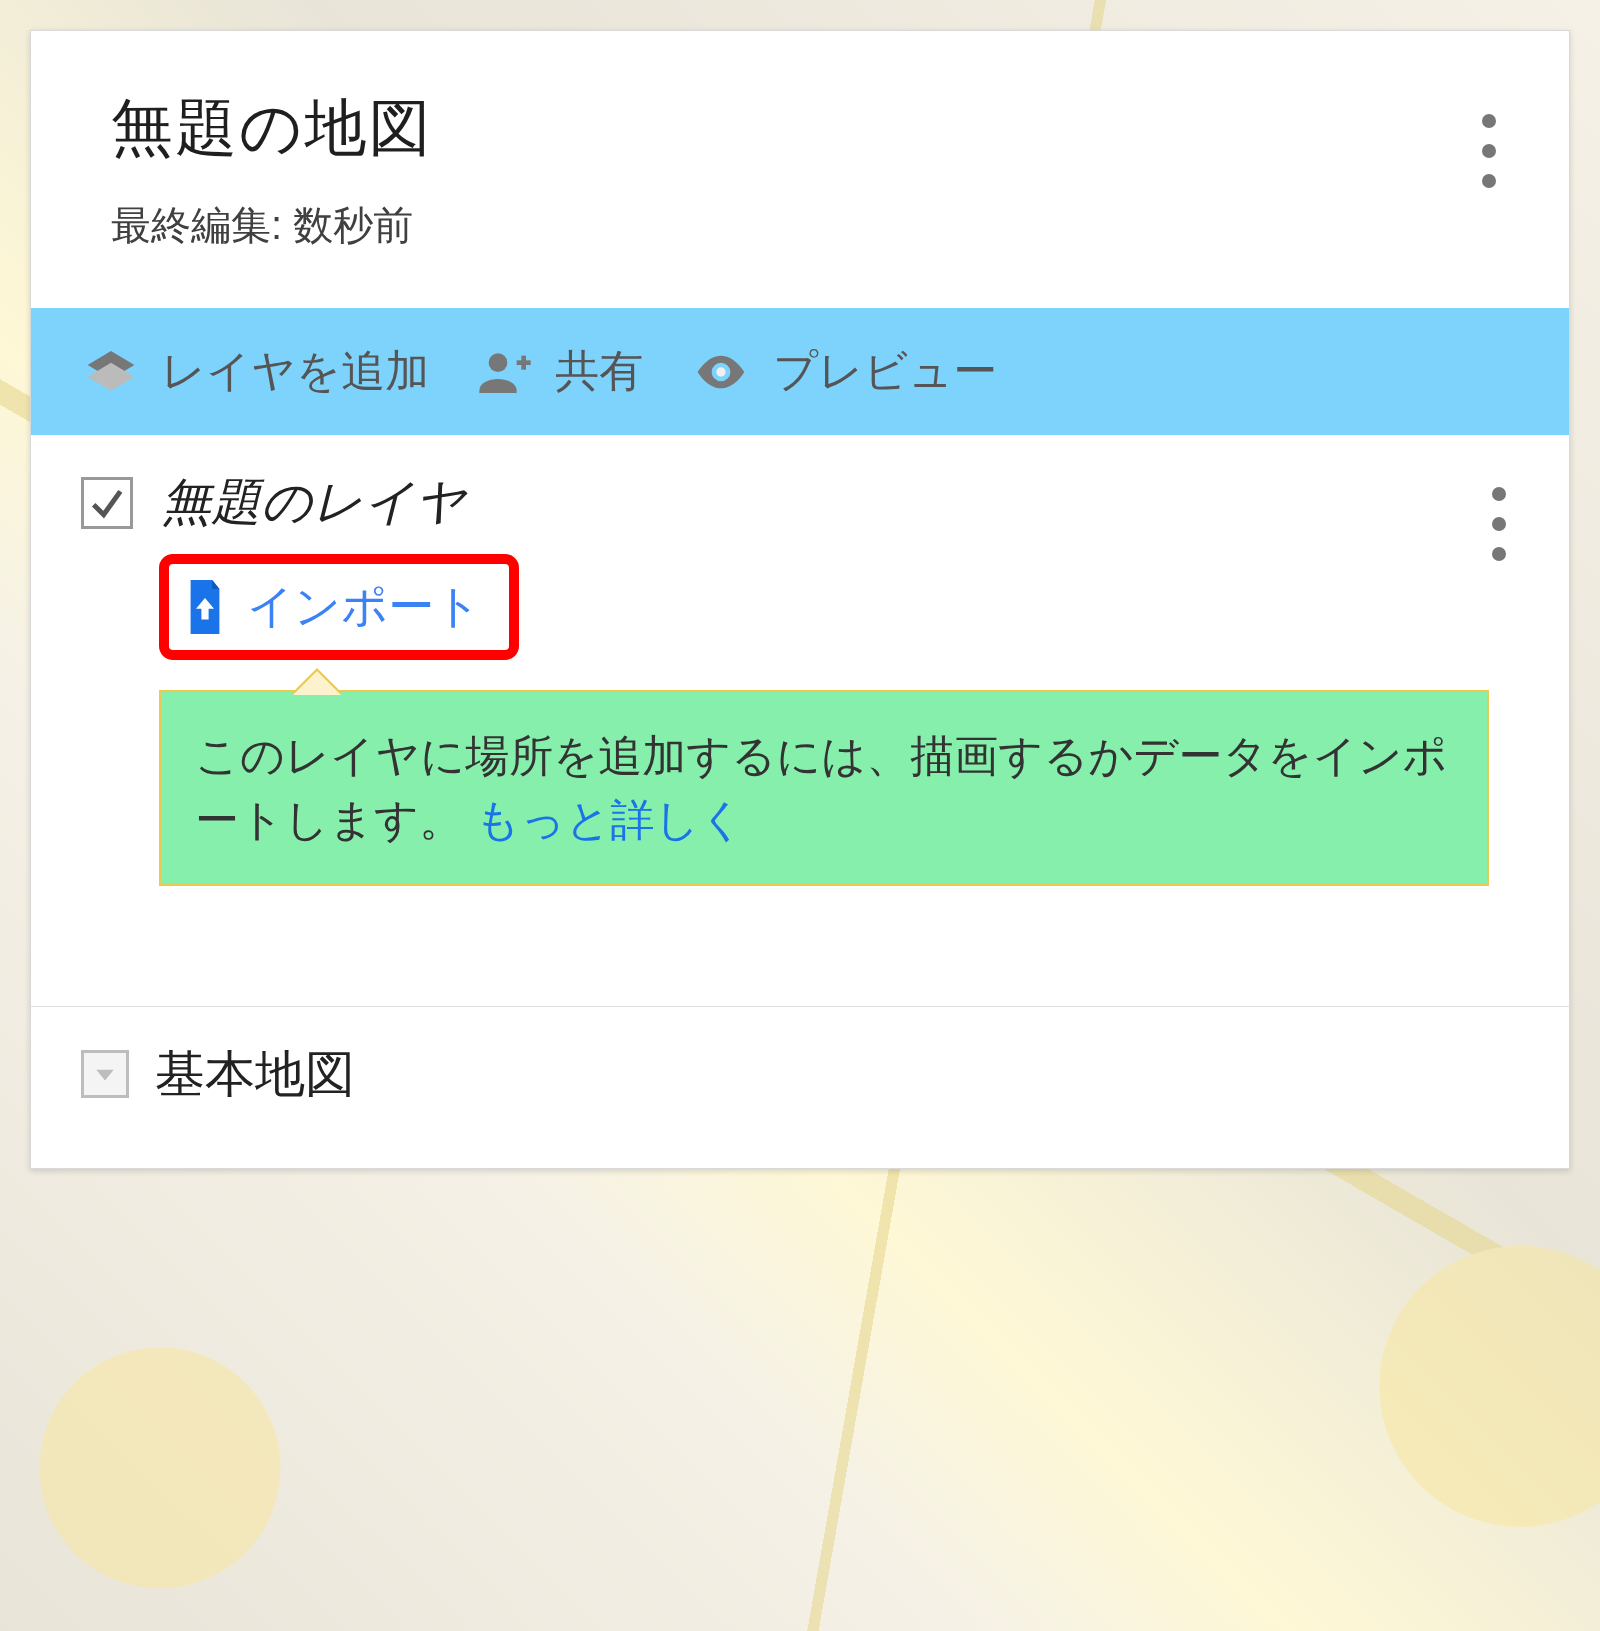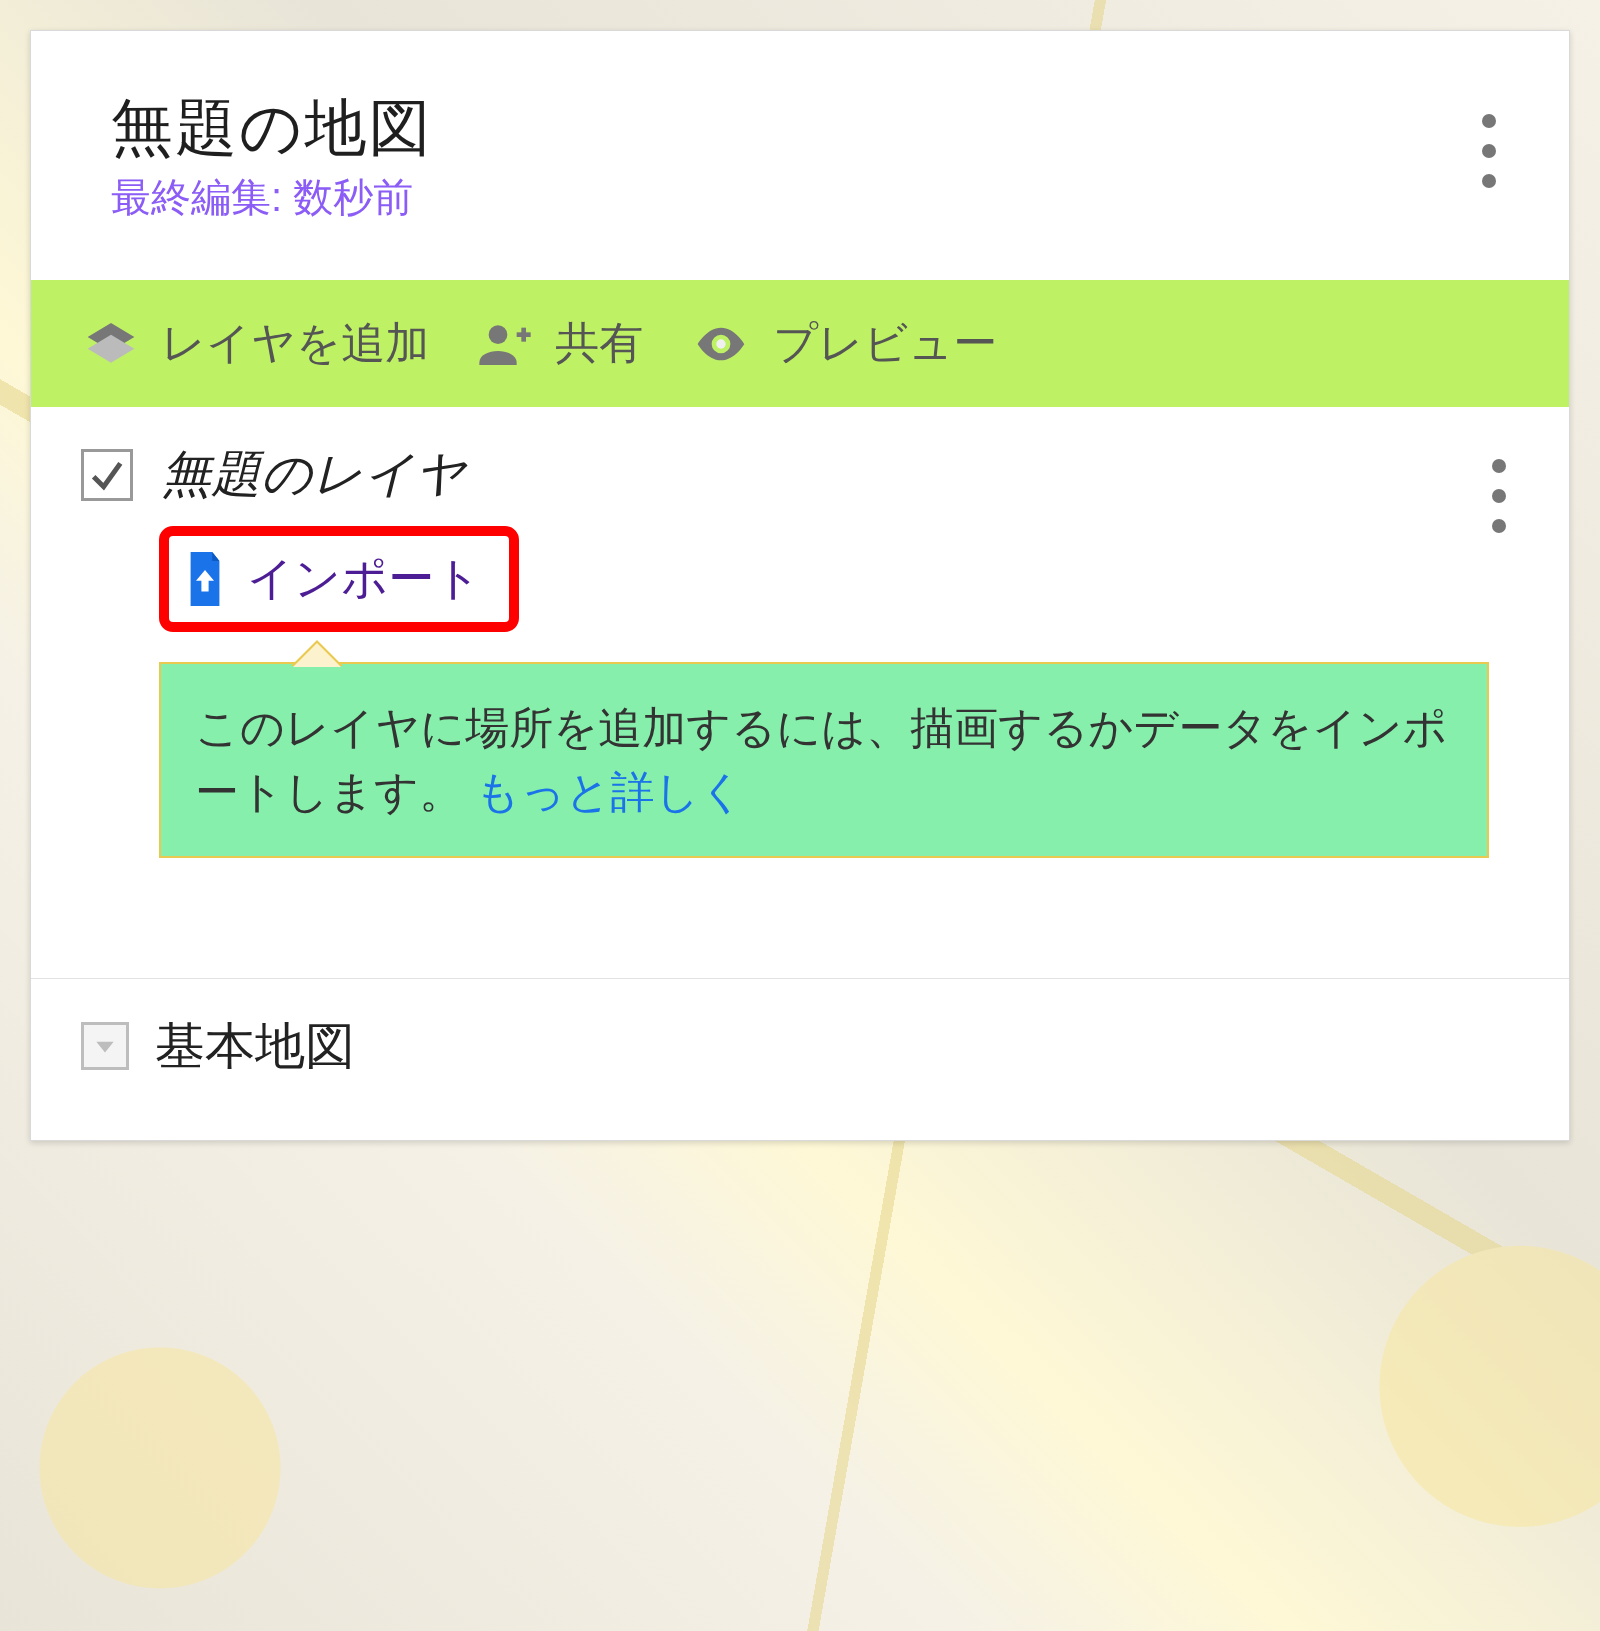--- a/index.html
+++ b/index.html
@@ -28,32 +28,32 @@
     margin: 30px;
     width: 1540px;
     background: #fff;
     border: 1px solid #d9d9d9;
     box-shadow: 0 2px 6px rgba(0,0,0,.15);
   }
 
   
   .hdr { padding: 55px 70px 55px 80px; position: relative; }
   .hdr-title { font-size: 62px; color:#1f1f1f; font-weight: 400; letter-spacing: 2px; }
-  .hdr-sub   { font-size: 40px; color:#8b5cf6; }
+  .hdr-sub   { font-size: 40px; color:#404040; margin-top: 28px; }
   .kebab {
     position:absolute; right:50px; top:75px;
     width:60px; height:90px; cursor:pointer;
     display:flex; flex-direction:column; justify-content:space-between; align-items:center;
     padding:8px 0;
   }
   .kebab span { width:14px; height:14px; border-radius:50%; background:#777; }
 
   
   .actions {
-    background:#bef264;
+    background:#7dd3fc;
     display:flex; align-items:center;
     padding: 34px 52px;
     gap: 48px;
   }
   .action {
     display:flex; align-items:center; gap:22px;
     color:#555; font-size:44px; cursor:pointer;
     white-space:nowrap;
   }
   .ic { display:inline-flex; }
@@ -77,21 +77,21 @@
   .layer-kebab span { width:14px; height:14px; border-radius:50%; background:#777; }
 
   .import-wrap {
     margin: 18px 0 0 78px;
     display:inline-flex; align-items:center; gap:20px;
     padding: 12px 28px 12px 14px;
     border: 10px solid #ff0000;
     border-radius: 14px;
     cursor:pointer;
   }
-  .imp-label { font-size:46px; color:#4c1d95; }
+  .imp-label { font-size:46px; color:#3b82f6; }
 
   .tip {
     position:relative;
     margin: 30px 20px 0 78px;
     background:#86efac;
     border:2px solid #e9c94f;
     padding: 32px 34px;
     font-size: 44px;
     color:#333;
     line-height:1.45;

